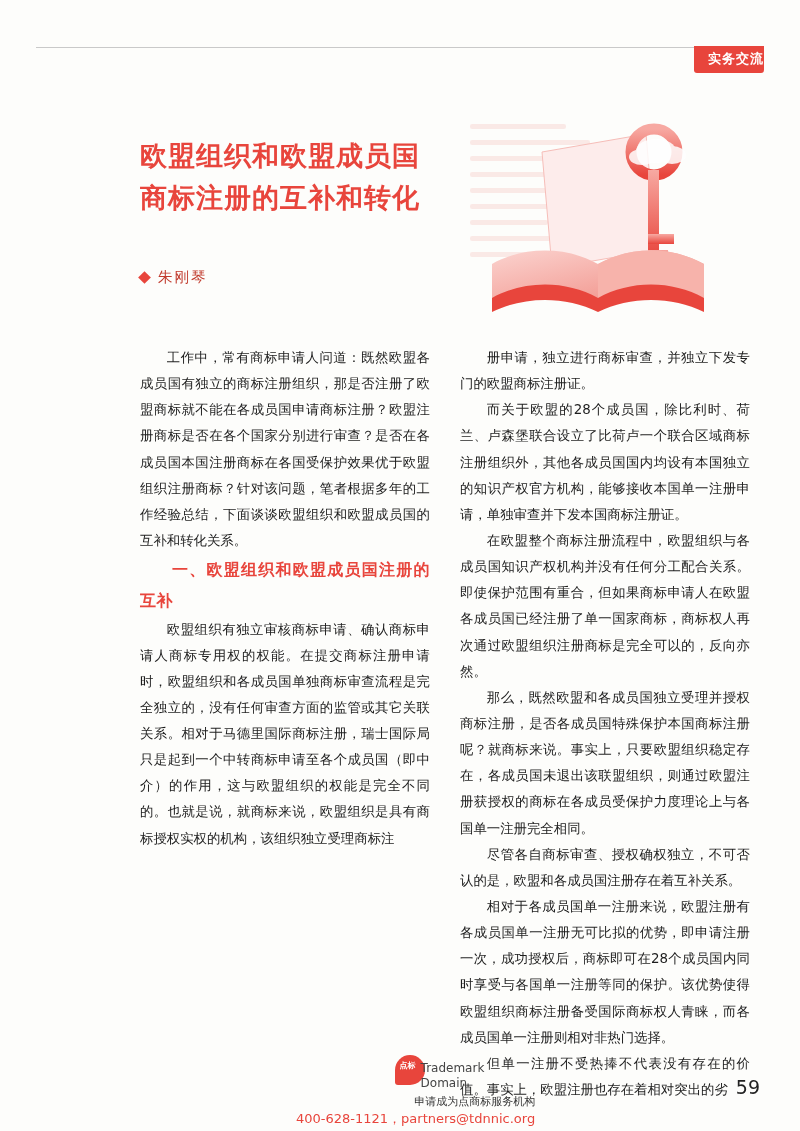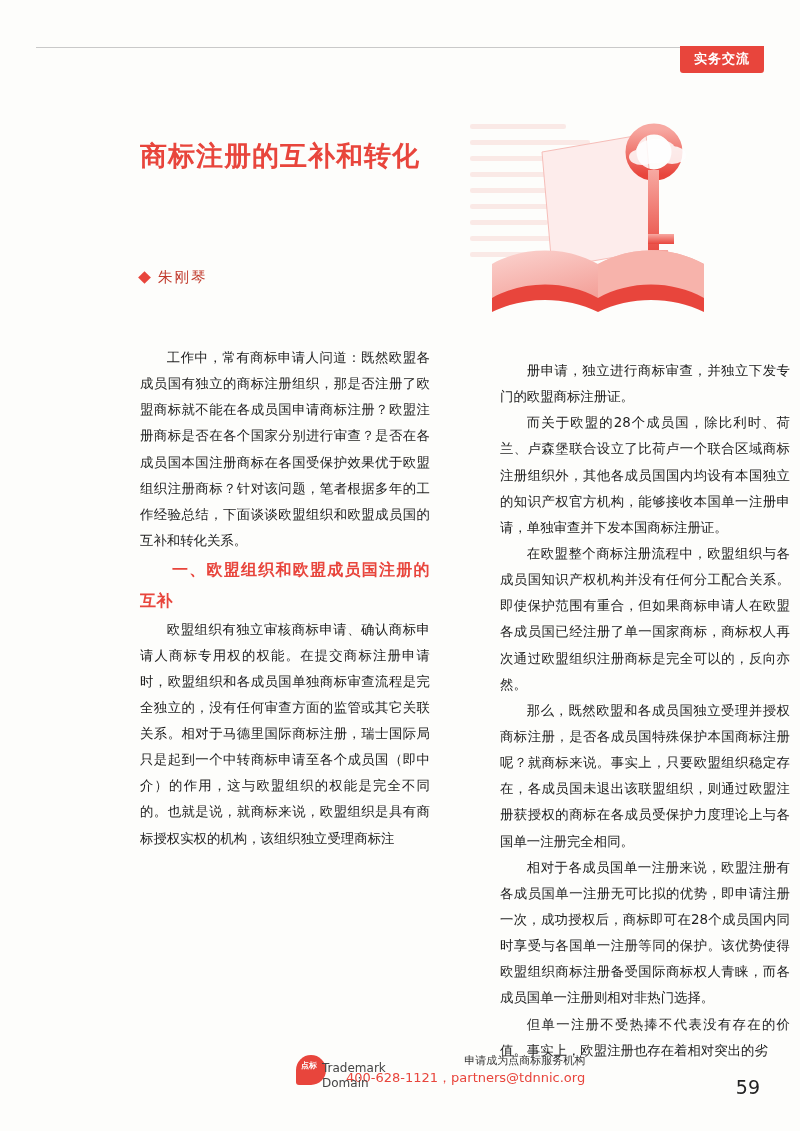--- a/index.html
+++ b/index.html
@@ -31,21 +31,21 @@
     background: #c9c9c9;
   }
   .header-tab {
     position: absolute;
     right: 36px;
     top: 46px;
     background: #e8453c;
     color: #ffffff;
     font-size: 13px;
     letter-spacing: 1px;
-    padding: 5px 14px 6px 14px;
+    padding: 5px 0 6px 14px;
     border-radius: 0 0 3px 3px;
     font-weight: bold;
     line-height: 1.2;
   }
 
   
   .title {
     position: absolute;
     left: 140px;
     top: 135px;
@@ -94,21 +94,21 @@
   .col {
     position: absolute;
     top: 345px;
     width: 290px;
     font-size: 13.4px;
     line-height: 1.95;
     text-align: justify;
     color: #1d1d1d;
   }
   .col-left  { left: 140px; }
-  .col-right { left: 460px; top: 358px; margin-left: 40px; }
+  .col-right { left: 460px; top: 345px; }
 
   .col p {
     margin: 0 0 0 0;
     text-indent: 2em;
   }
   .section-head {
     color: #e8453c;
     font-weight: bold;
     font-size: 16px;
     margin: 9px 0 4px 0;
@@ -124,20 +124,21 @@
     bottom: 34px;
     height: 44px;
   }
   .footer-center {
     position: absolute;
     left: 296px;
     top: 0;
     display: flex;
     align-items: center;
     gap: 8px;
+    flex-direction: column;
   }
   .footer-logo {
     width: 42px;
     height: 34px;
     position: relative;
   }
   .footer-logo .blob {
     position: absolute;
     left: 0; top: 2px;
     width: 30px; height: 30px;
@@ -182,20 +183,21 @@
 </style>
 </head>
 <body>
 
 <div class="page">
 
   <div class="header-rule"></div>
   <div class="header-tab">实务交流</div>
 
   <div class="title">
+    <span>欧盟组织和欧盟成员国</span>
     <span>商标注册的互补和转化</span>
   </div>
 
   <div class="author-row">
     <span class="author-diamond"></span>
     <span class="author-name">朱刚琴</span>
   </div>
 
   <div class="illus">
     <svg width="280" height="210" viewBox="0 0 280 210" xmlns="http://www.w3.org/2000/svg">
@@ -249,20 +251,21 @@
     <p>工作中，常有商标申请人问道：既然欧盟各成员国有独立的商标注册组织，那是否注册了欧盟商标就不能在各成员国申请商标注册？欧盟注册商标是否在各个国家分别进行审查？是否在各成员国本国注册商标在各国受保护效果优于欧盟组织注册商标？针对该问题，笔者根据多年的工作经验总结，下面谈谈欧盟组织和欧盟成员国的互补和转化关系。</p>
     <p class="section-head">一、欧盟组织和欧盟成员国注册的互补</p>
     <p>欧盟组织有独立审核商标申请、确认商标申请人商标专用权的权能。在提交商标注册申请时，欧盟组织和各成员国单独商标审查流程是完全独立的，没有任何审查方面的监管或其它关联关系。相对于马德里国际商标注册，瑞士国际局只是起到一个中转商标申请至各个成员国（即中介）的作用，这与欧盟组织的权能是完全不同的。也就是说，就商标来说，欧盟组织是具有商标授权实权的机构，该组织独立受理商标注</p>
   </div>
 
   <div class="col col-right">
     <p>册申请，独立进行商标审查，并独立下发专门的欧盟商标注册证。</p>
     <p>而关于欧盟的28个成员国，除比利时、荷兰、卢森堡联合设立了比荷卢一个联合区域商标注册组织外，其他各成员国国内均设有本国独立的知识产权官方机构，能够接收本国单一注册申请，单独审查并下发本国商标注册证。</p>
     <p>在欧盟整个商标注册流程中，欧盟组织与各成员国知识产权机构并没有任何分工配合关系。即使保护范围有重合，但如果商标申请人在欧盟各成员国已经注册了单一国家商标，商标权人再次通过欧盟组织注册商标是完全可以的，反向亦然。</p>
     <p>那么，既然欧盟和各成员国独立受理并授权商标注册，是否各成员国特殊保护本国商标注册呢？就商标来说。事实上，只要欧盟组织稳定存在，各成员国未退出该联盟组织，则通过欧盟注册获授权的商标在各成员受保护力度理论上与各国单一注册完全相同。</p>
+    <p>尽管各自商标审查、授权确权独立，不可否认的是，欧盟和各成员国注册存在着互补关系。</p>
     <p>相对于各成员国单一注册来说，欧盟注册有各成员国单一注册无可比拟的优势，即申请注册一次，成功授权后，商标即可在28个成员国内同时享受与各国单一注册等同的保护。该优势使得欧盟组织商标注册备受国际商标权人青睐，而各成员国单一注册则相对非热门选择。</p>
     <p>但单一注册不受热捧不代表没有存在的价值。事实上，欧盟注册也存在着相对突出的劣</p>
   </div>
 
   <div class="footer">
     <div class="footer-center">
       <div class="footer-logo">
         <span class="blob"></span>
         <span class="blob-txt">
           <span>点标</span>

